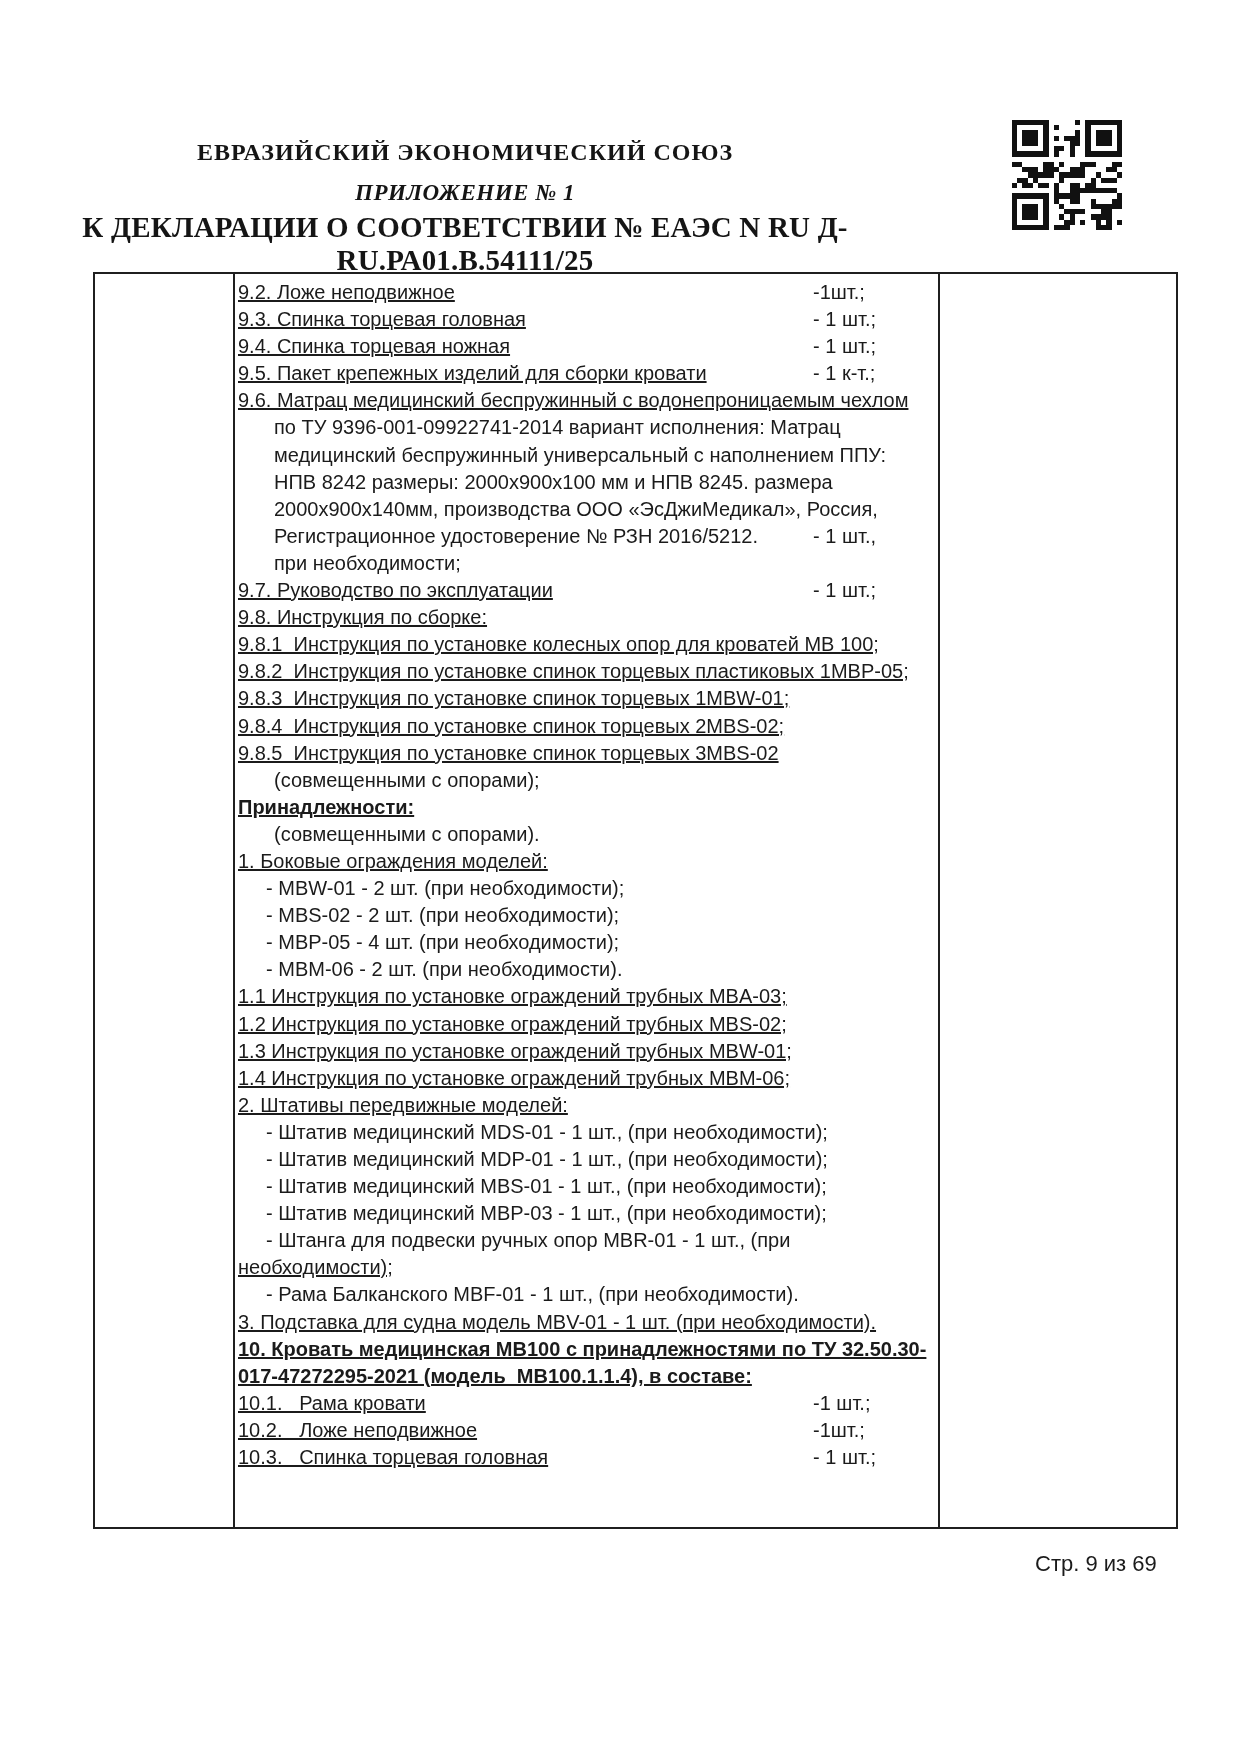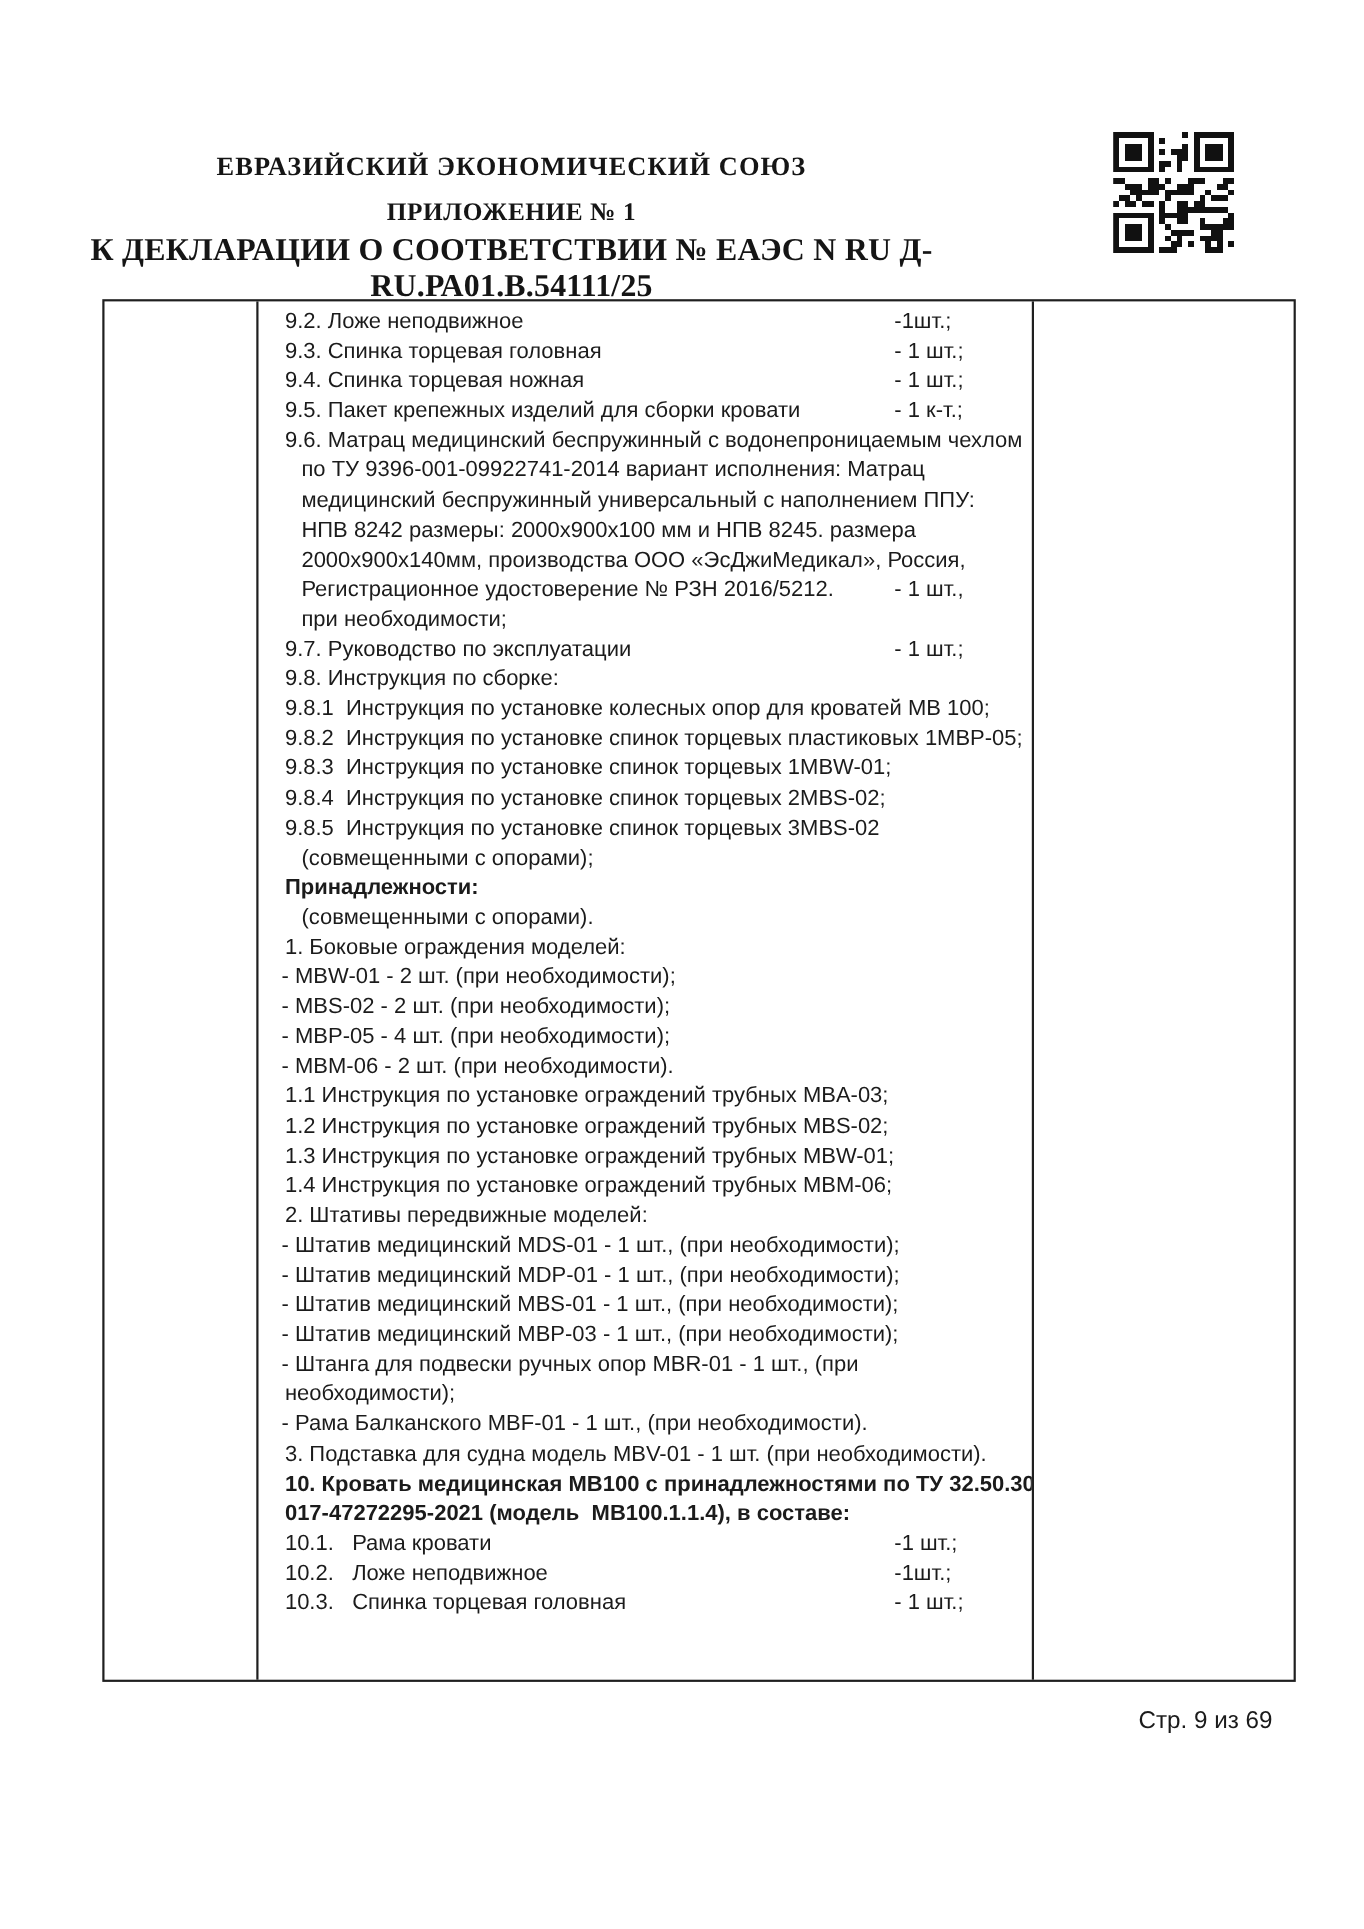--- a/index.html
+++ b/index.html
@@ -13,21 +13,21 @@
   }
   
   .hdr{
     position:absolute;
     text-align:center;
     font-family:"Liberation Serif", serif;
     font-weight:bold;
     color:#151515;
   }
   #hdr-title{top:139px;left:85px;width:760px;font-size:24px;letter-spacing:1px;font-family:Liberation Serif, serif;}
-  #hdr-subtitle{top:180px;left:85px;width:760px;font-size:23px;letter-spacing:.5px;}
+  #hdr-subtitle{top:180px;left:85px;width:760px;font-size:23px;letter-spacing:.5px;font-style:italic;}
   #hdr-declaration{top:211px;left:70px;width:790px;font-size:29px;letter-spacing:.2px;}
   
   #qr{position:absolute;top:120px;left:1012px;width:110px;height:110px;}
   #qr svg{width:110px;height:110px;display:block;}
   
   #doc-table{
     position:absolute;
     left:93px;top:272px;
     width:1085px;height:1257px;
     border:2px solid #1f1f1f;
@@ -47,23 +47,23 @@
   #col-right{position:absolute;right:0;top:0;bottom:0;width:238px;}
   .row{
     position:relative;
     font-size:20px;
     line-height:27.1px;
     height:27.1px;
     white-space:pre;
     color:#1b1b1b;
   }
   .row.bold{font-weight:bold;}
-  .ind0{padding-left:24px;}
+  .ind0{padding-left:3px;text-decoration:underline;}
   .ind1{padding-left:39px;}
-  .ind2{padding-left:21px;}
+  .ind2{padding-left:31px;}
   .qty{position:absolute;left:578px;top:0;white-space:pre;}
   
   #footer-page{
     position:absolute;top:1551px;left:1035px;
     font-size:22px;color:#1b1b1b;
   }
 </style>
 </head>
 <body>
 

